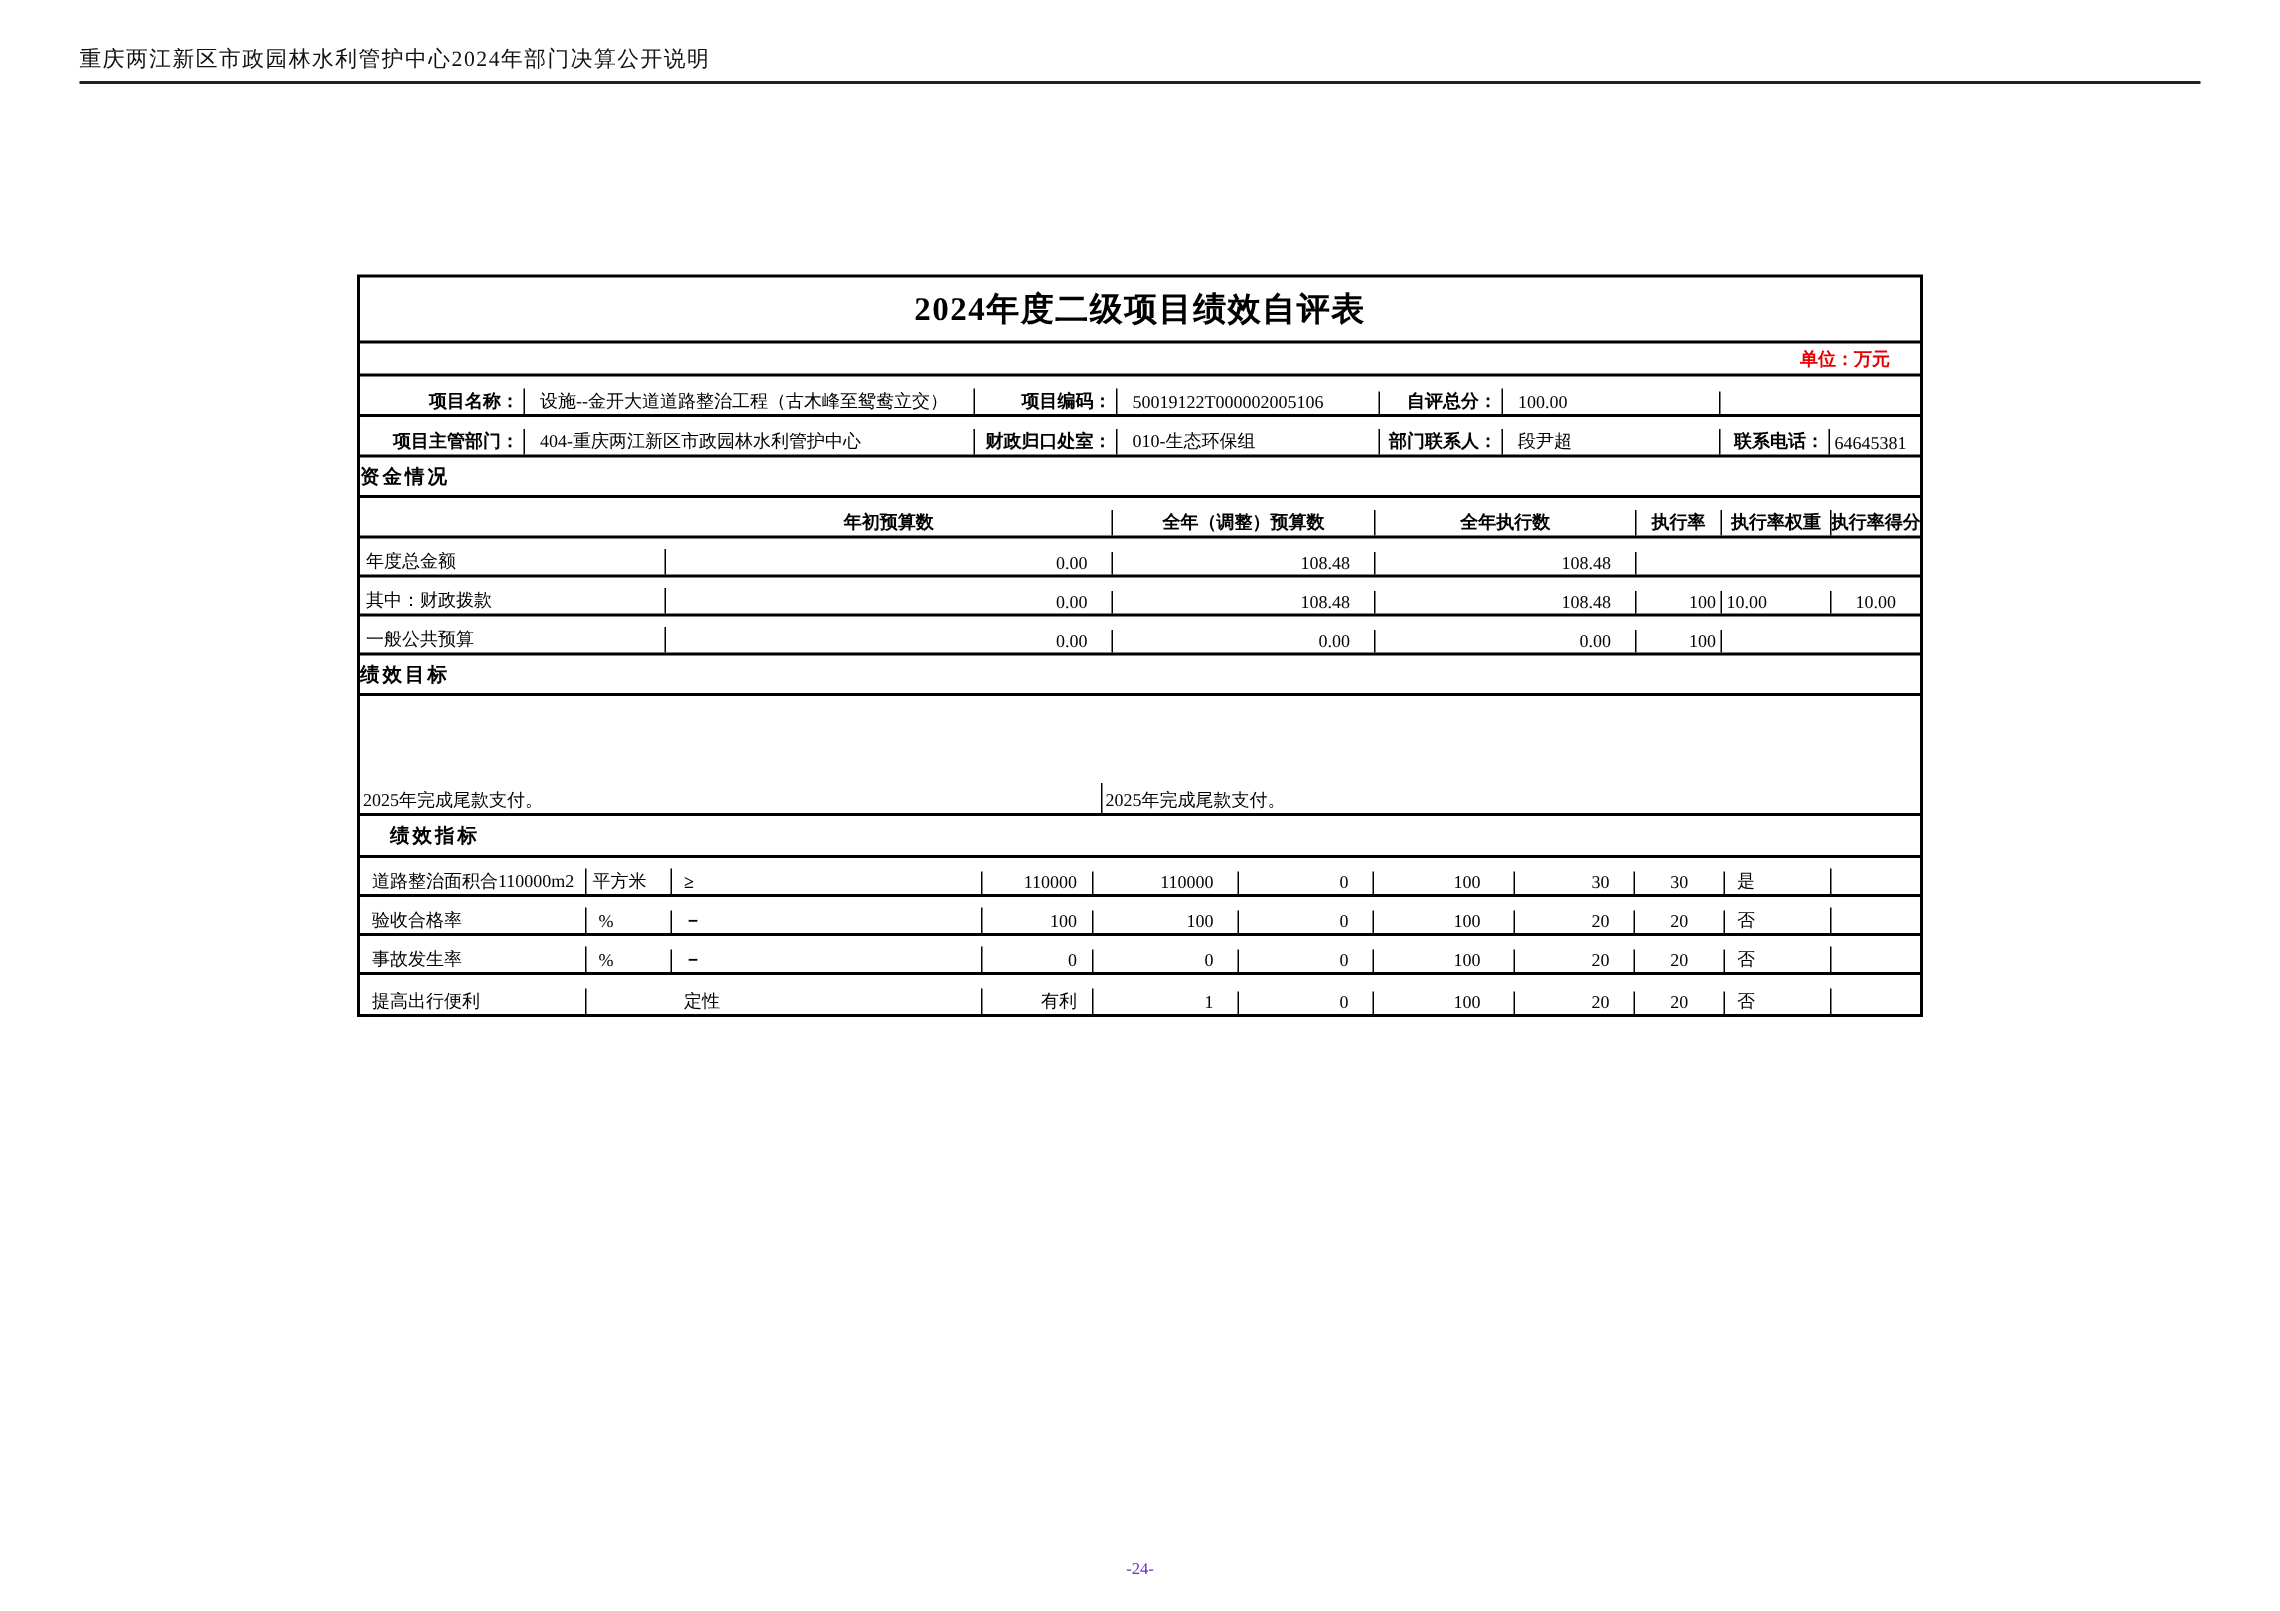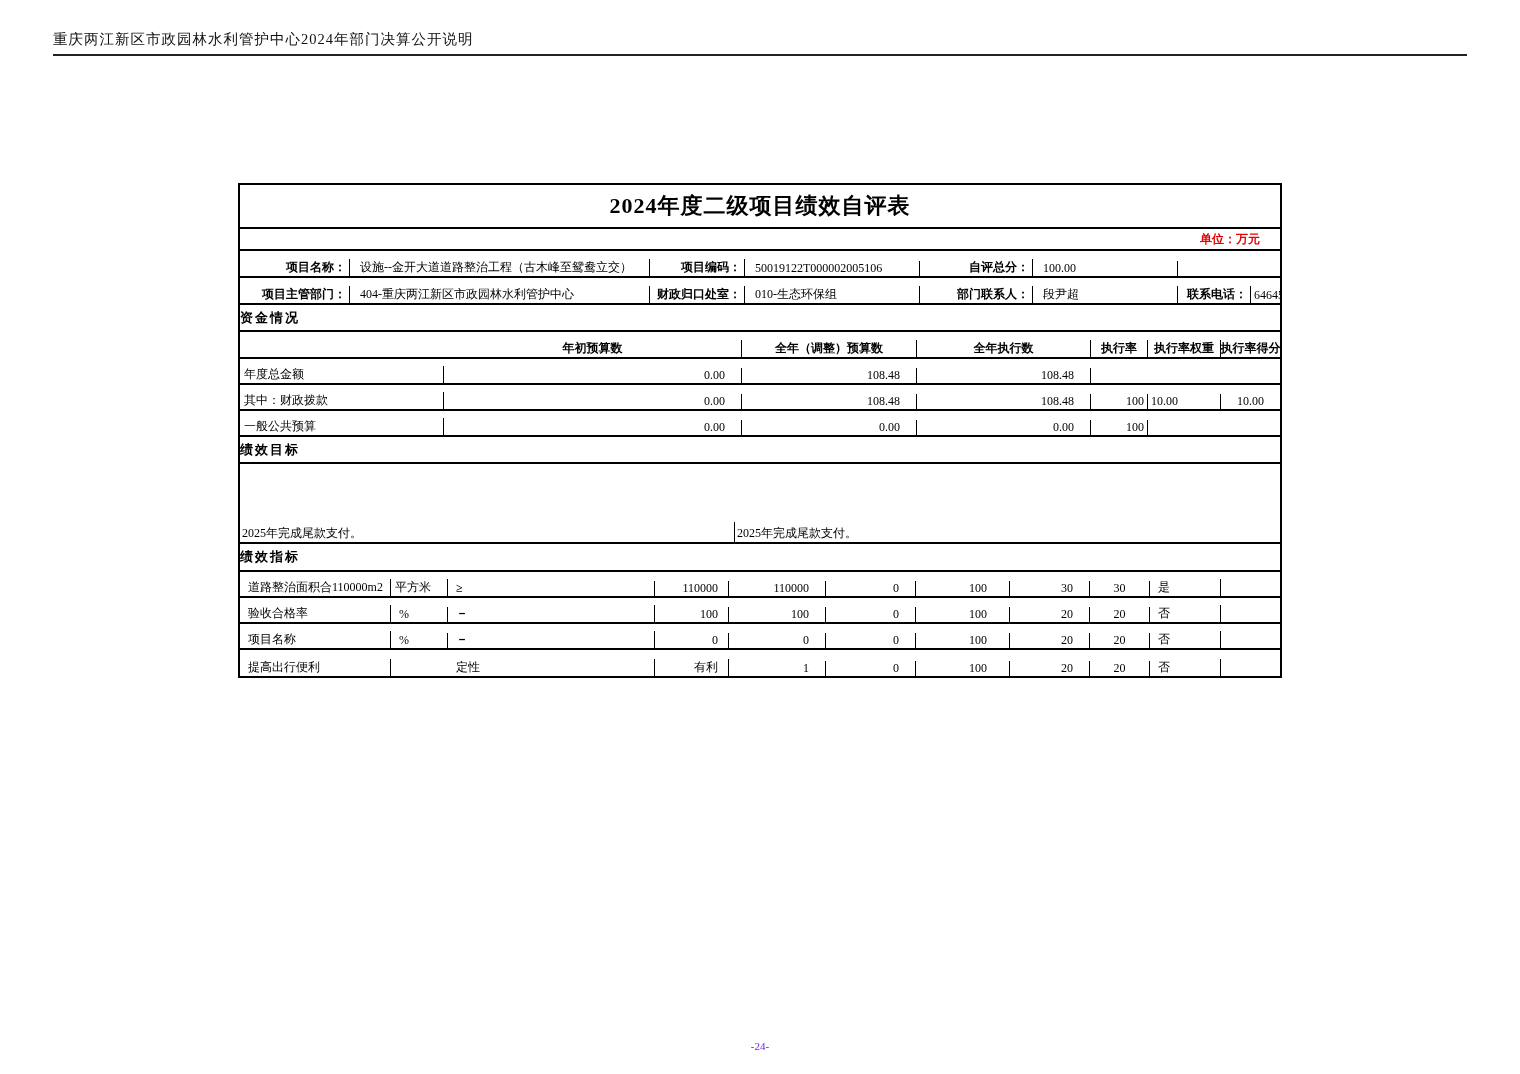--- a/index.html
+++ b/index.html
@@ -35,29 +35,29 @@
   .name-cell { justify-content:flex-start; padding-left:4px; }
   .num { justify-content:flex-end; padding-right:16px; }
   .num-tight { justify-content:flex-end; padding-right:3px; }
   .left-tight { justify-content:flex-start; padding-left:3px; }
   .ctr { justify-content:center; }
 
   .goals-hdr-row { height:26px; }
   .goals-body-row { height:80px; }
   .goal-cell { align-items:flex-start; justify-content:flex-start; padding:3px 2px 0 2px; white-space:normal; }
 
-  .ind-title-row { height:28px; }
+  .ind-title-row { height:28px;padding-left:20px; }
   .ind-hdr-row { height:30px; }
   .ind-row { height:26px; }
   .nature { justify-content:flex-start; padding-left:8px; font-weight:bold; }
   .nature-normal { justify-content:flex-start; padding-left:8px; }
 
   
   .iw1{width:110px;} .iw2{width:300px;} .iw3{width:95px;} .iw4{width:175px;}
-  .iw5{width:82px;margin-left:31px;} .iw6{width:145px;} .iw7{width:73px;} .iw8{flex:1;}
+  .iw5{width:82px;} .iw6{width:145px;} .iw7{width:73px;} .iw8{flex:1;}
   
   .fw1{width:204px;} .fw2{width:298px;} .fw3{width:175px;} .fw4{width:174px;}
   .fw5{width:57px;} .fw6{width:73px;} .fw7{flex:1;}
   
   .gw1{width:495px;} .gw2{width:359px;} .gw3{flex:1;}
   
   .kw1{width:151px;} .kw2{width:57px;} .kw3{width:207px;} .kw4{width:74px;}
   .kw5{width:97px;} .kw6{width:90px;} .kw7{width:94px;} .kw8{width:80px;}
   .kw9{width:60px;} .kw10{width:71px;} .kw11{flex:1;}
 
@@ -184,21 +184,21 @@
       <div class="c num kw5">100</div>
       <div class="c num kw6">0</div>
       <div class="c num kw7" style="padding-right:22px;">100</div>
       <div class="c num kw8">20</div>
       <div class="c ctr kw9">20</div>
       <div class="c name-cell kw10" style="padding-left:8px;">否</div>
       <div class="c kw11"></div>
     </div>
 
     <div class="row ind-row">
-      <div class="c name-cell kw1" style="padding-left:8px;">项目名称</div>
+      <div class="c name-cell kw1" style="padding-left:8px;">事故发生率</div>
       <div class="c name-cell kw2" style="padding-left:8px;">%</div>
       <div class="c nature kw3">－</div>
       <div class="c num kw4" style="padding-right:10px;">0</div>
       <div class="c num kw5">0</div>
       <div class="c num kw6">0</div>
       <div class="c num kw7" style="padding-right:22px;">100</div>
       <div class="c num kw8">20</div>
       <div class="c ctr kw9">20</div>
       <div class="c name-cell kw10" style="padding-left:8px;">否</div>
       <div class="c kw11"></div>

